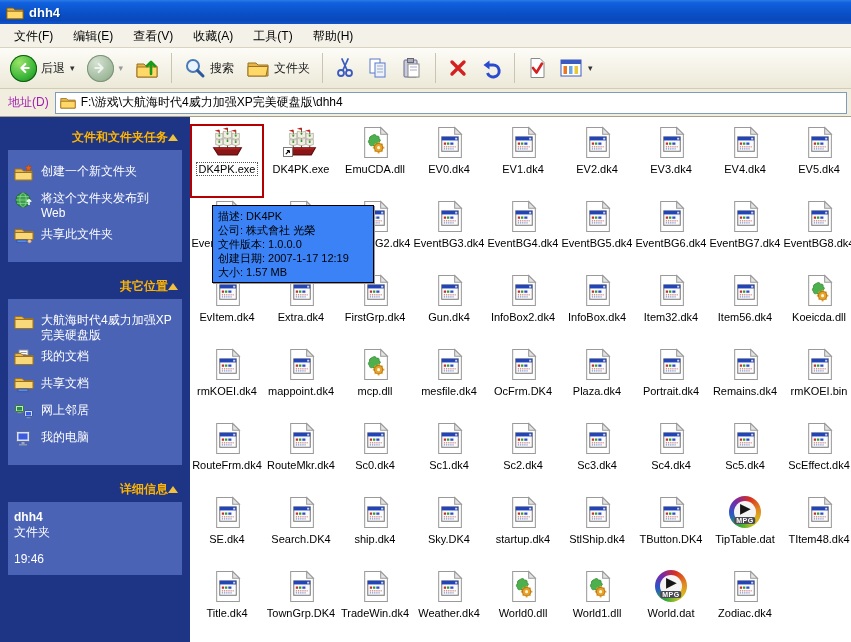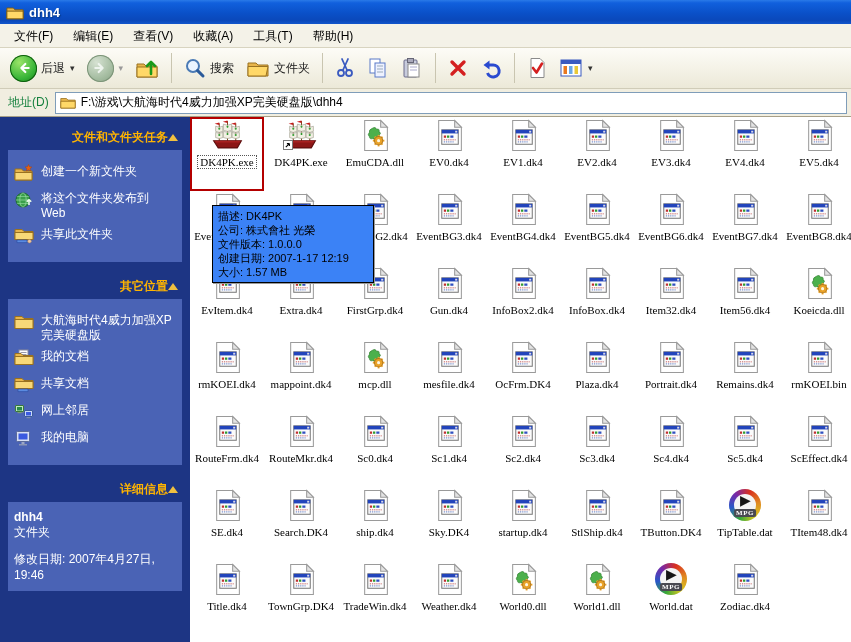--- a/index.html
+++ b/index.html
@@ -22,40 +22,40 @@
   .navcircle{width:27px;height:27px;border-radius:50%;display:flex;align-items:center;justify-content:center;
     background:radial-gradient(circle at 35% 28%,#9ae468,#37b437 62%,#157a15);box-shadow:inset 0 0 0 1px #0e5e0e;}
   .navcircle.disabled{background:radial-gradient(circle at 35% 28%,#d6e2d2,#a4bca0 62%,#87a083);box-shadow:inset 0 0 0 1px #7c9478;}
   .caret{font-size:9px;color:#333;margin-left:1px;}
   .caret.dim{color:#999;}
   .tsep{width:1px;height:30px;background:#c9c5b0;margin:0 4px;}
   .ticon{display:flex;align-items:center;justify-content:center;}
 
   
   .addressbar{height:27px;background:#f1eee0;border-bottom:1px solid #a8a088;display:flex;align-items:center;gap:6px;padding:0 4px 0 8px;}
-  .addr-label{font-size:12px;color:#15803d;}
+  .addr-label{font-size:12px;color:#a21caf;}
   .addr-field{flex:1;height:20px;background:#fff;border:1px solid #7f9db9;display:flex;align-items:center;gap:5px;padding:0 4px;font-size:12px;color:#000;}
 
   
   .main{flex:1;display:flex;overflow:hidden;}
   .sidebar{width:190px;background:#1d3584;padding:10px 8px 0 8px;box-sizing:border-box;overflow:hidden;}
   .panel{margin-bottom:14px;}
   .p-head{display:flex;align-items:center;justify-content:flex-end;padding:2px 4px 4px 2px;cursor:pointer;}
   .p-title{color:#ffb400;font-weight:bold;font-size:12px;}
   .tri-up{width:0;height:0;border-left:5px solid transparent;border-right:5px solid transparent;border-bottom:7px solid #f0c040;}
   .p-body{background:#4a63b5;padding:8px 6px;}
   .s-item{display:flex;gap:7px;align-items:flex-start;color:#fff;font-size:12px;line-height:15px;margin:6px 0;cursor:pointer;}
   .s-item .sic{flex:0 0 20px;}
   .d-name{color:#fff;font-weight:bold;font-size:12px;}
   .d-type{color:#fff;font-size:12px;margin-bottom:10px;}
   .d-mod{color:#fff;font-size:12px;line-height:16px;}
 
   
   .filearea{flex:1;background:#fff;position:relative;overflow:hidden;}
-  .grid{display:grid;grid-template-columns:repeat(9,74px);grid-auto-rows:74px;font-family:Liberation Serif, serif;}
+  .grid{display:grid;grid-template-columns:repeat(9,74px);grid-auto-rows:74px;padding-top:7px;}
   .cell{display:flex;flex-direction:column;align-items:center;justify-content:flex-start;border:2px solid transparent;box-sizing:border-box;cursor:default;}
   .cell.selected{border-color:#b40000;}
   .ficon{position:relative;width:34px;height:36px;display:flex;align-items:flex-start;justify-content:center;}
   .flabel{font-size:11px;color:#000;white-space:nowrap;margin-top:1px;padding:0 2px;}
   .cell.selected .flabel{outline:1px dotted #555;}
   .lnk{position:absolute;left:-1px;bottom:1px;}
 
   
   .mpgwrap{position:relative;width:32px;height:32px;}
   .mpgring{position:absolute;inset:0;border-radius:50%;
@@ -319,21 +319,20 @@
           </div>
       </div>
       <div class="panel">
         <div class="p-head">
           <span class="p-title">详细信息</span>
           <span class="tri-up"></span>
         </div>
         <div class="p-body">
           <div class="d-name">dhh4</div>
           <div class="d-type">文件夹</div>
-          <div class="d-mod">修改日期: 2007年4月27日,</div>
           <div class="d-mod">19:46</div>
         </div>
       </div>
     </div>
 
     <div class="filearea">
       <div class="grid">
           <div class="cell selected">
             <div class="ficon">
               <svg viewBox="0 0 32 32" width="33" height="33">

